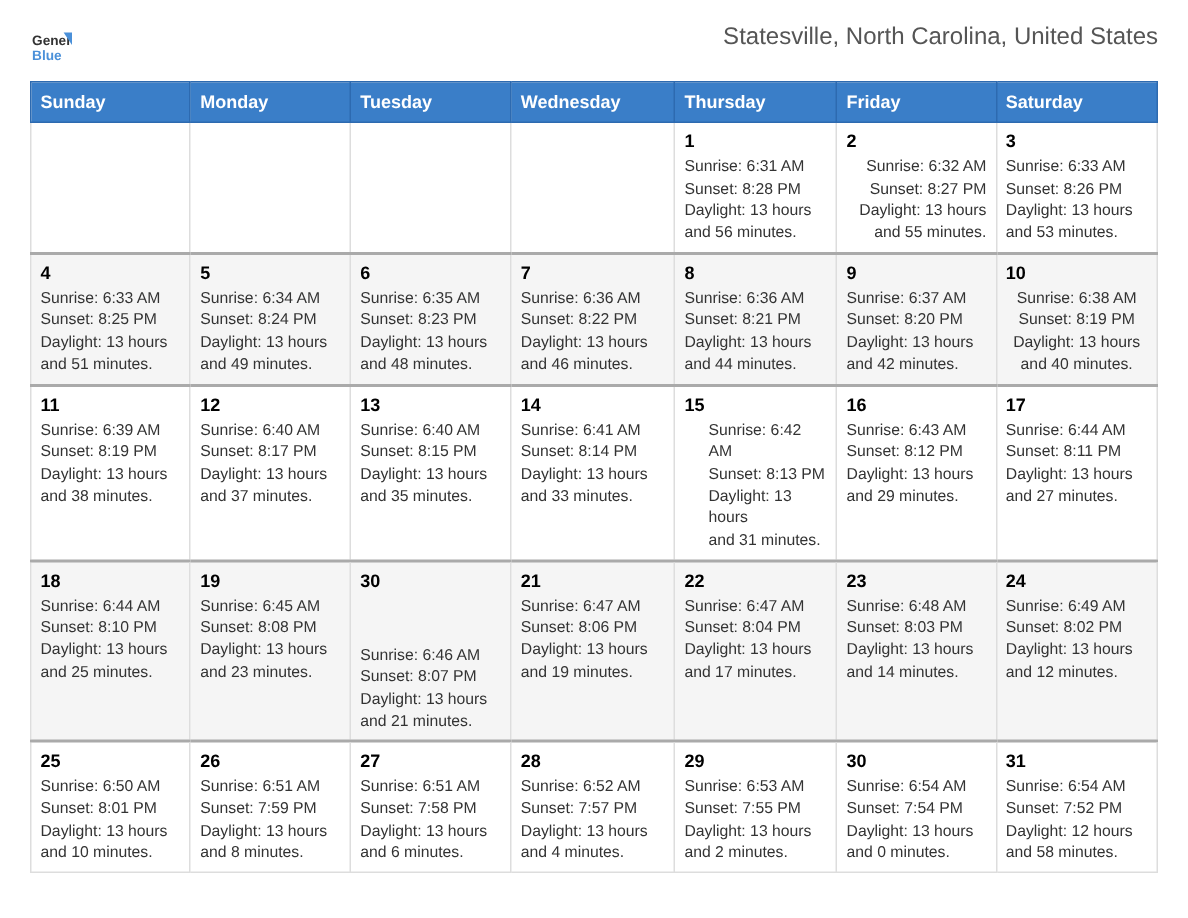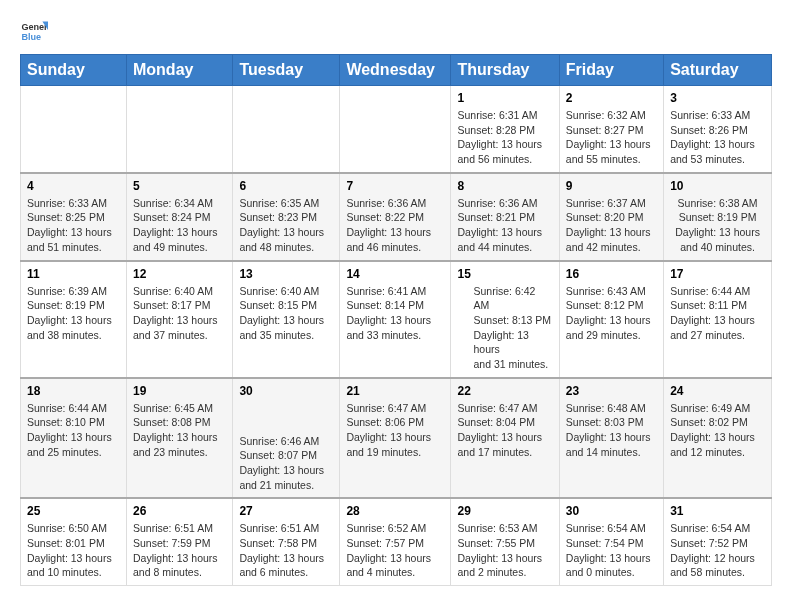--- a/index.html
+++ b/index.html
@@ -41,21 +41,21 @@
       width: 100%;
       border-collapse: collapse;
       font-size: 11px;
     }
     thead th {
       background-color: #3a7ec8;
       color: #fff;
       font-weight: bold;
       text-align: left;
       padding: 6px 6px;
-      font-size: 16px;
+      font-size: 12px;
       border: 1px solid #2d6ab0;
     }
     tbody tr {
       border-bottom: 1px solid #ccc;
     }
     tbody tr:nth-child(even) {
       background-color: #f5f5f5;
     }
     tbody tr:nth-child(odd) {
       background-color: #ffffff;
@@ -91,20 +91,21 @@
 
 <div class="header-section">
   <div class="logo">
     <svg class="logo-icon" viewBox="0 0 40 40">
       <text x="2" y="20" font-size="13" font-weight="bold" fill="#333">General</text>
       <text x="2" y="34" font-size="13" font-weight="bold" fill="#4a90d9">Blue</text>
       <polygon points="32,8 40,8 40,20" fill="#4a90d9"></polygon>
     </svg>
   </div>
   <div class="title-block">
+    <div class="subtitle">Statesville, North Carolina, United States</div>
   </div>
 </div>
 
 <table>
   <thead>
     <tr>
     <th>Sunday</th>
         <th>Monday</th>
         <th>Tuesday</th>
         <th>Wednesday</th>
@@ -121,21 +122,21 @@
         <td class="empty-cell"></td>
         <td>
           <div class="day-number">1</div>
           <div class="day-info" style="white-space: pre-line;">Sunrise: 6:31 AM
 Sunset: 8:28 PM
 Daylight: 13 hours
 and 56 minutes.</div>
         </td>
         <td>
           <div class="day-number">2</div>
-          <div class="day-info" style="white-space: pre-line;">Sunrise: 6:32 AM
+          <div class="day-info" style="white-space: pre-line; text-align: right;">Sunrise: 6:32 AM
 Sunset: 8:27 PM
 Daylight: 13 hours
 and 55 minutes.</div>
         </td>
         <td>
           <div class="day-number">3</div>
           <div class="day-info" style="white-space: pre-line;">Sunrise: 6:33 AM
 Sunset: 8:26 PM
 Daylight: 13 hours
 and 53 minutes.</div>

